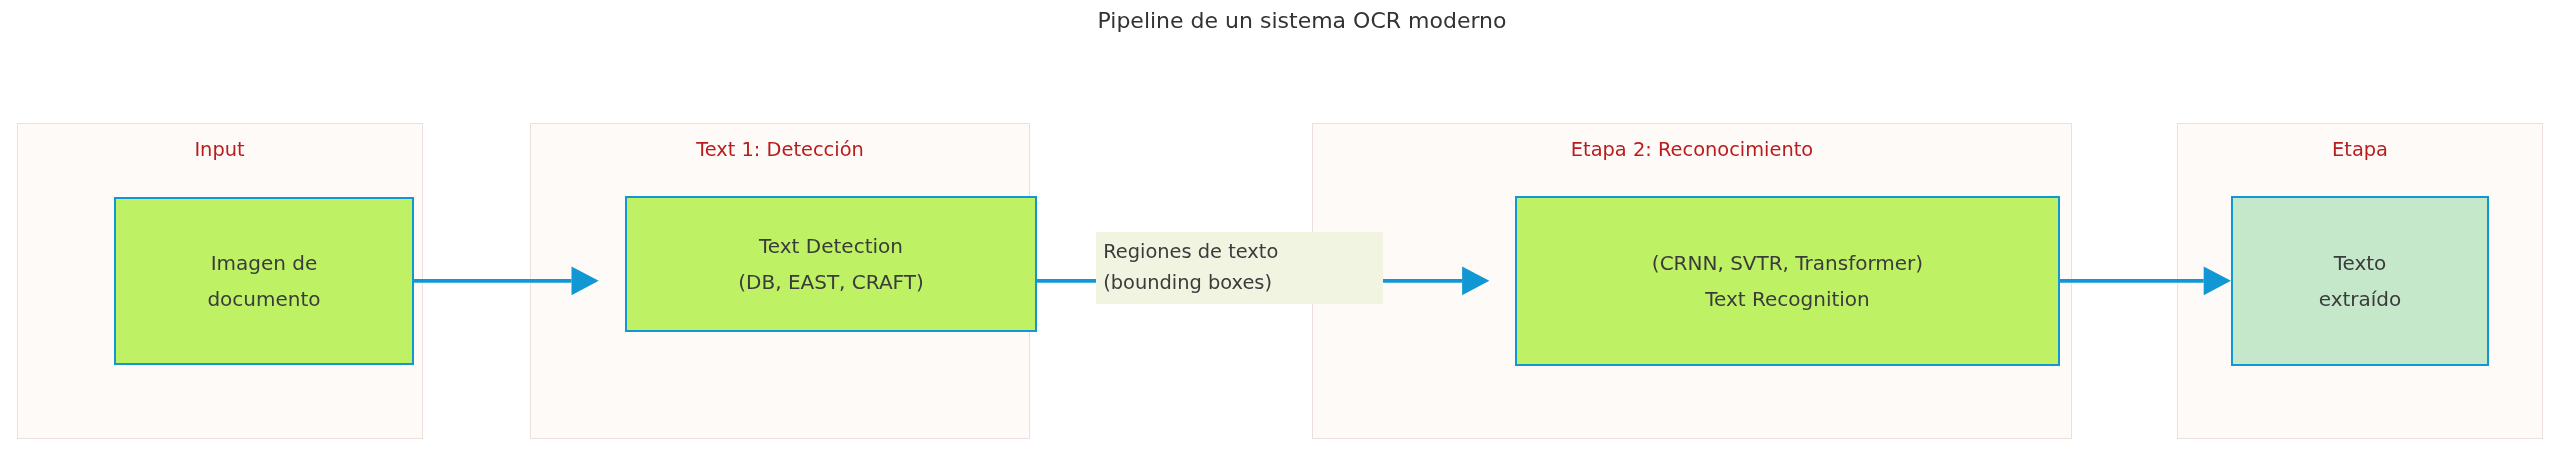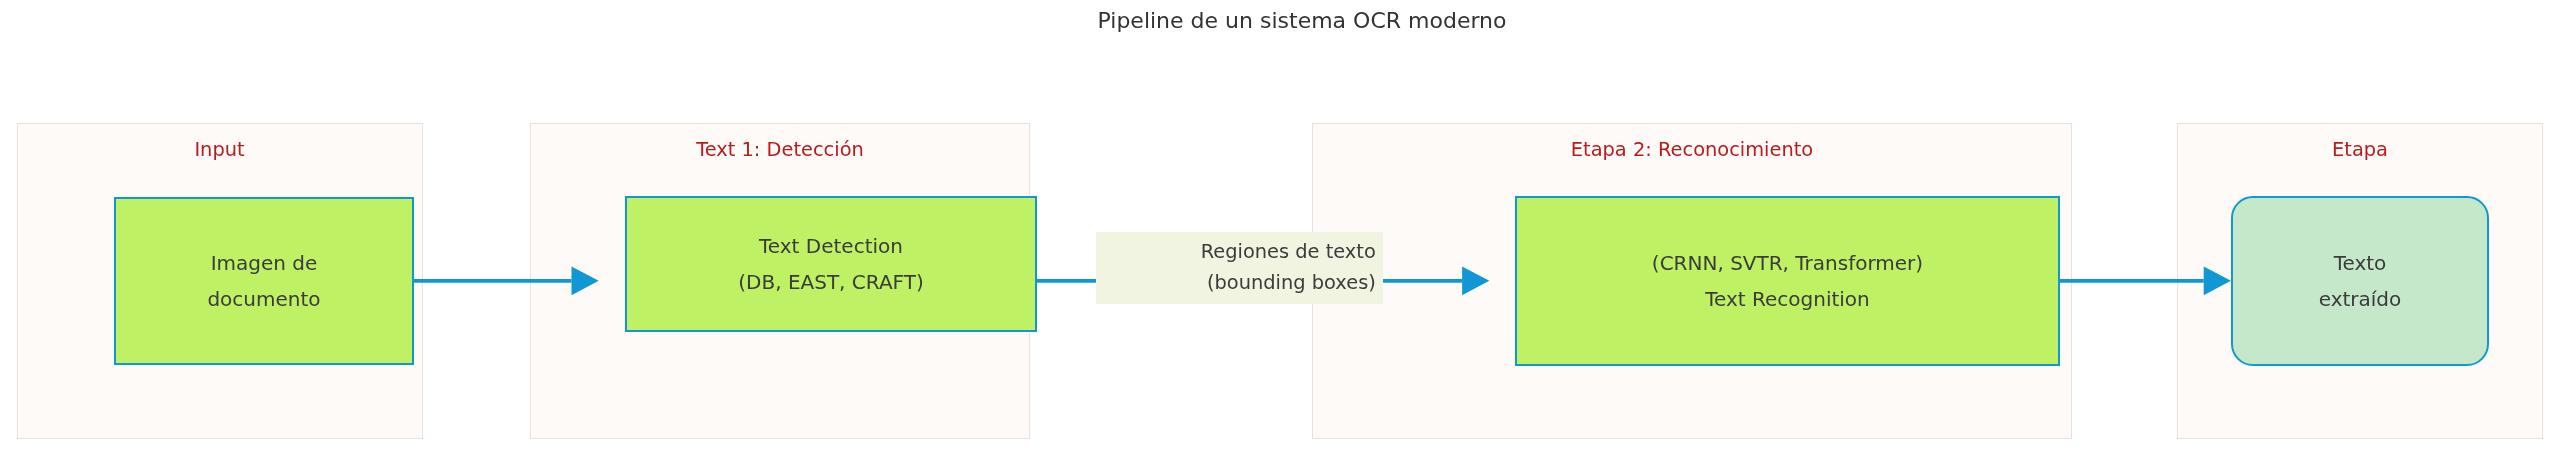--- a/index.html
+++ b/index.html
@@ -59,21 +59,21 @@
   .node {
     position: absolute;
     box-sizing: border-box;
     border: 2.9px solid #1198d4;
     display: flex;
     flex-direction: column;
     align-items: center;
     justify-content: center;
   }
   .node.blue  { background: #bef264; margin-left: 44px; }
-  .node.green { background: #c5e8ca; border-radius: 22px; }
+  .node.green { background: #c5e8ca; }
   .node-line {
     font-size: 20px;
     line-height: 36px;
     color: #3b3b3b;
     text-align: center;
     white-space: nowrap;
   }
 
   
   .edge-svg {
@@ -83,21 +83,21 @@
     width: 2576px;
     height: 460px;
     pointer-events: none;
   }
 
   
   .edge-label {
     position: absolute;
     background: #f0f4e0;
     padding: 4.3px 7.2px 5.7px 7.2px;
-    text-align: right;
+    text-align: left;
     box-sizing: border-box;
   }
   .edge-label-line {
     font-size: 19.4px;
     line-height: 31px;
     color: #3b3b3b;
     white-space: nowrap;
   }
 </style>
 </head>

